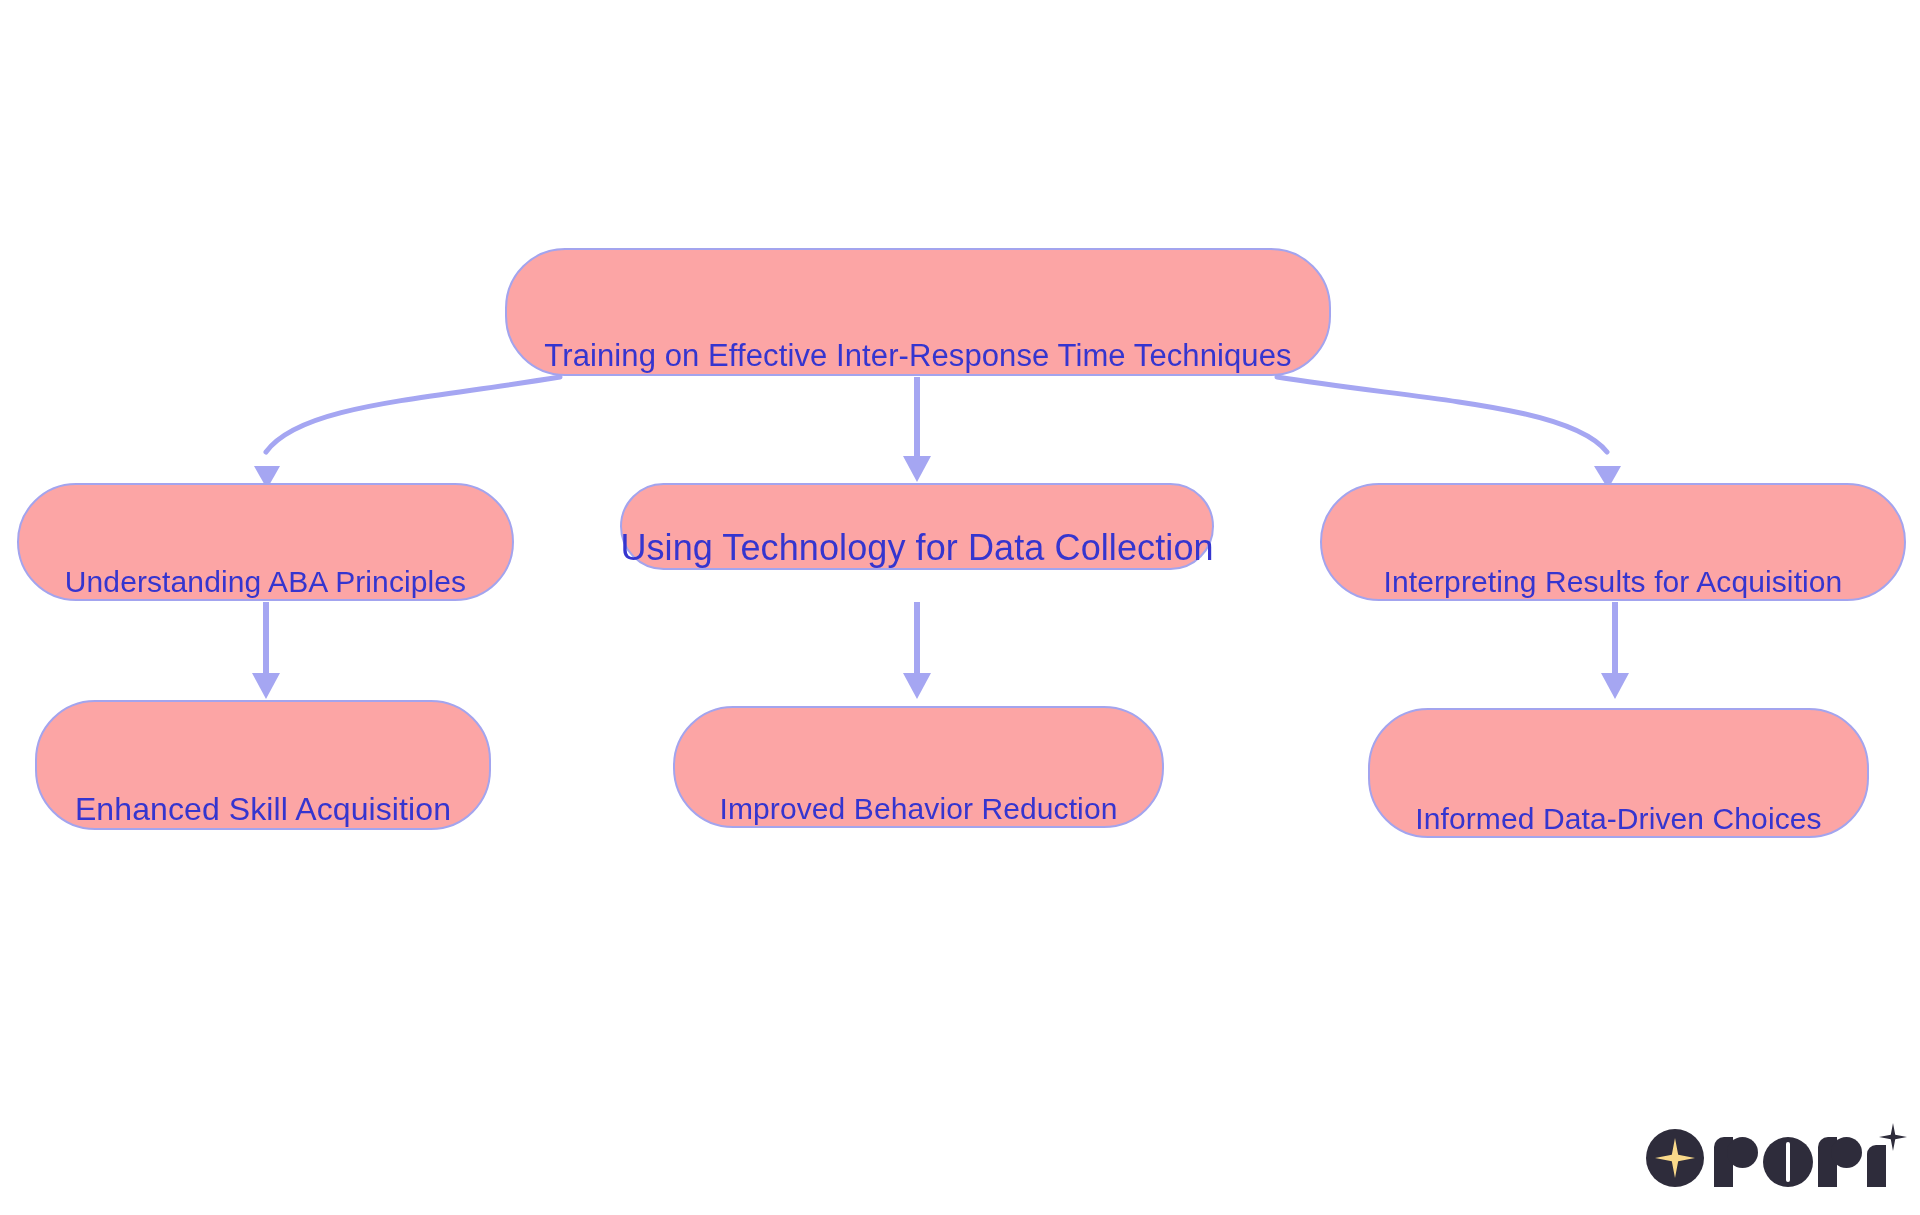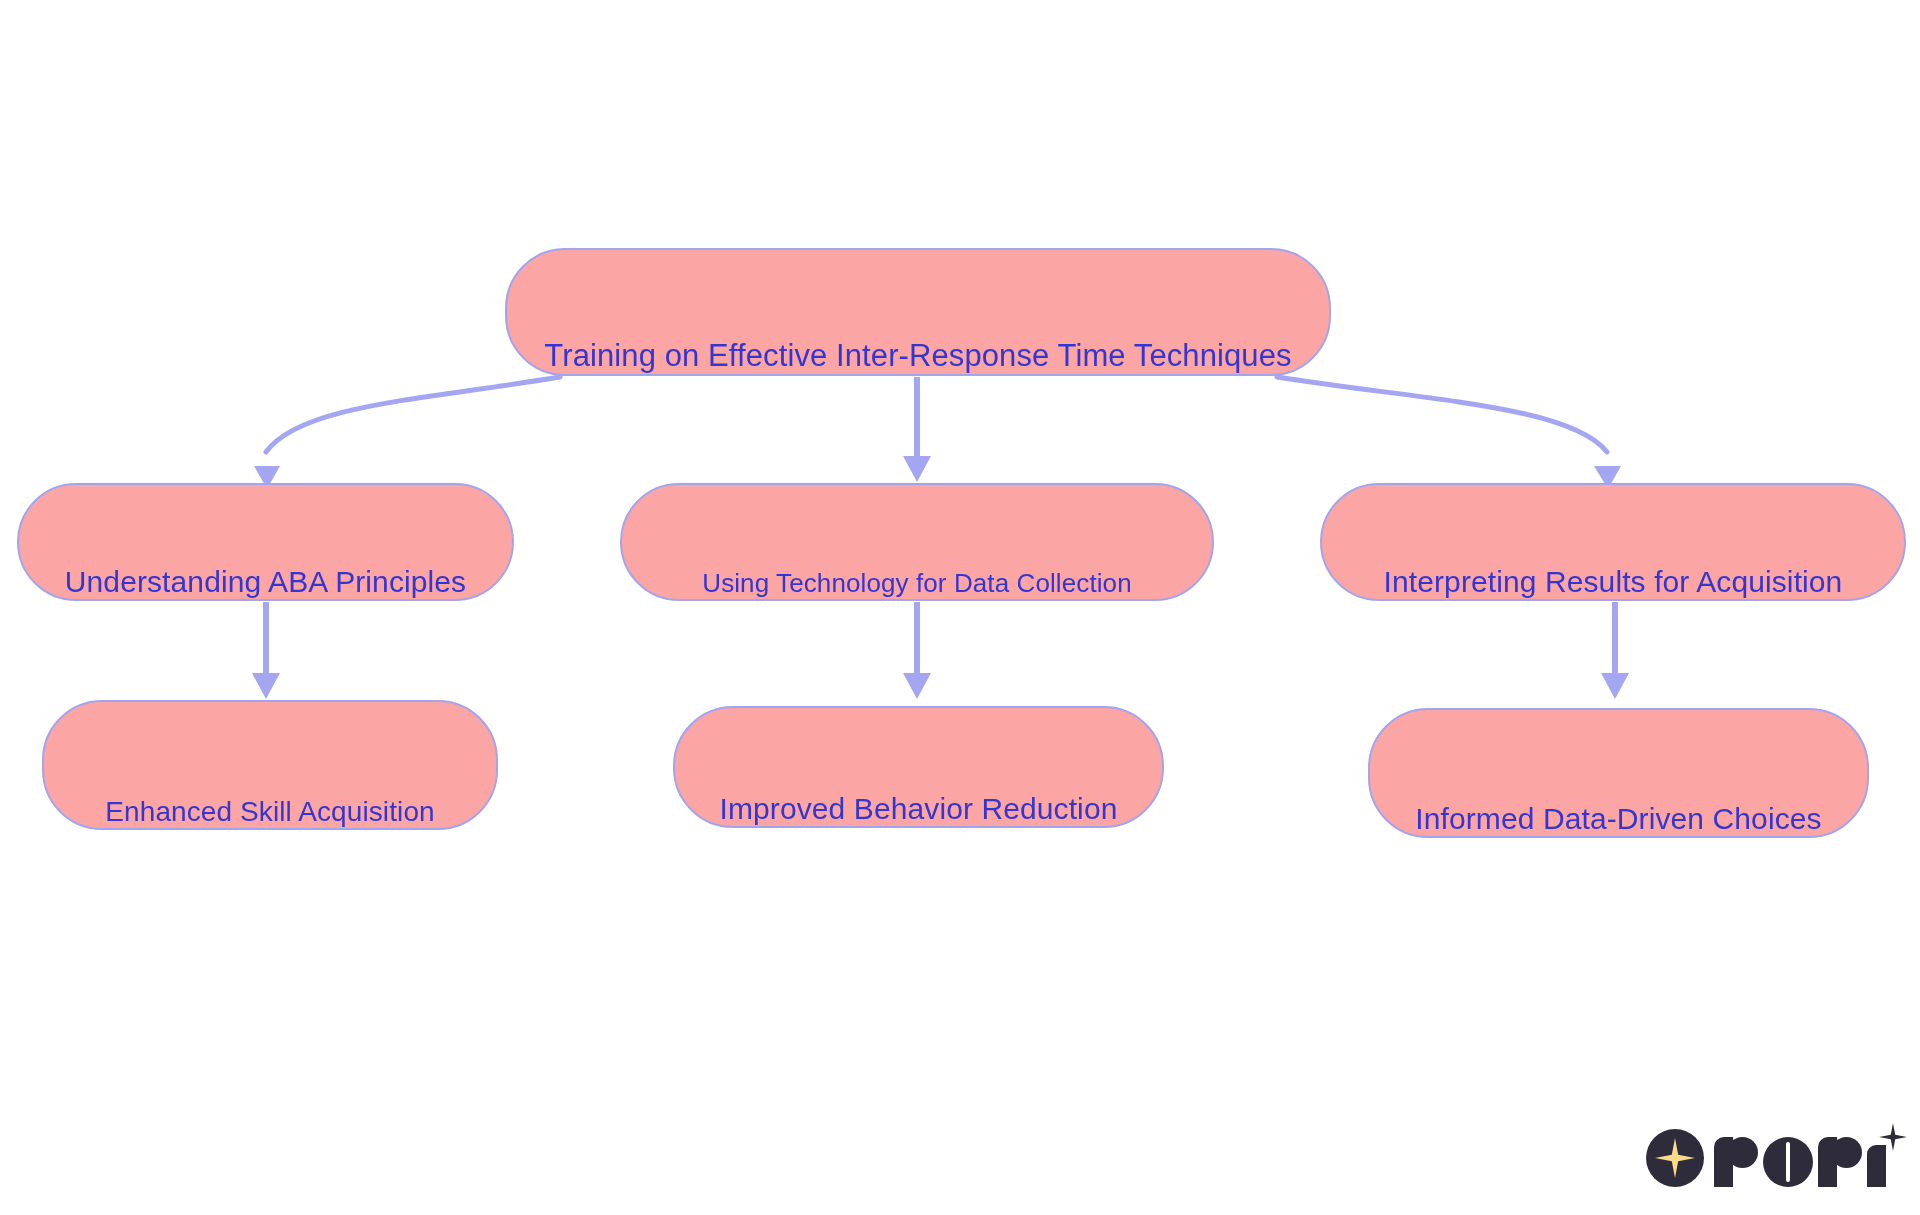--- a/index.html
+++ b/index.html
@@ -27,24 +27,24 @@
     letter-spacing:0.1px;
     line-height:1.15;
     white-space:nowrap;
   }
   .node-label{display:block;padding:0 26px;}
 
   
   #node-root{left:505px;top:248px;width:826px;height:128px;font-size:31px;}
   
   #node-aba{left:17px;top:483px;width:497px;height:118px;font-size:30px;}
-  #node-tech{left:620px;top:483px;width:594px;height:118px;font-size:26px;}
+  #node-tech{left:620px;top:483px;width:594px;height:87px;font-size:36px;}
   #node-interp{left:1320px;top:483px;width:586px;height:118px;font-size:30px;}
   
-  #node-skill{left:42px;top:700px;width:456px;height:130px;font-size:28px;}
+  #node-skill{left:35px;top:700px;width:456px;height:130px;font-size:32px;}
   #node-behavior{left:673px;top:706px;width:491px;height:122px;font-size:30px;}
   #node-choices{left:1368px;top:700px;width:501px;height:130px;font-size:30px;margin-top:8px;}
 
   
   #logo{
     position:absolute;left:1646px;top:1125px;
     width:210px;height:62px;
     display:flex;align-items:flex-end;gap:10px;
   }
   .logo-mark{

